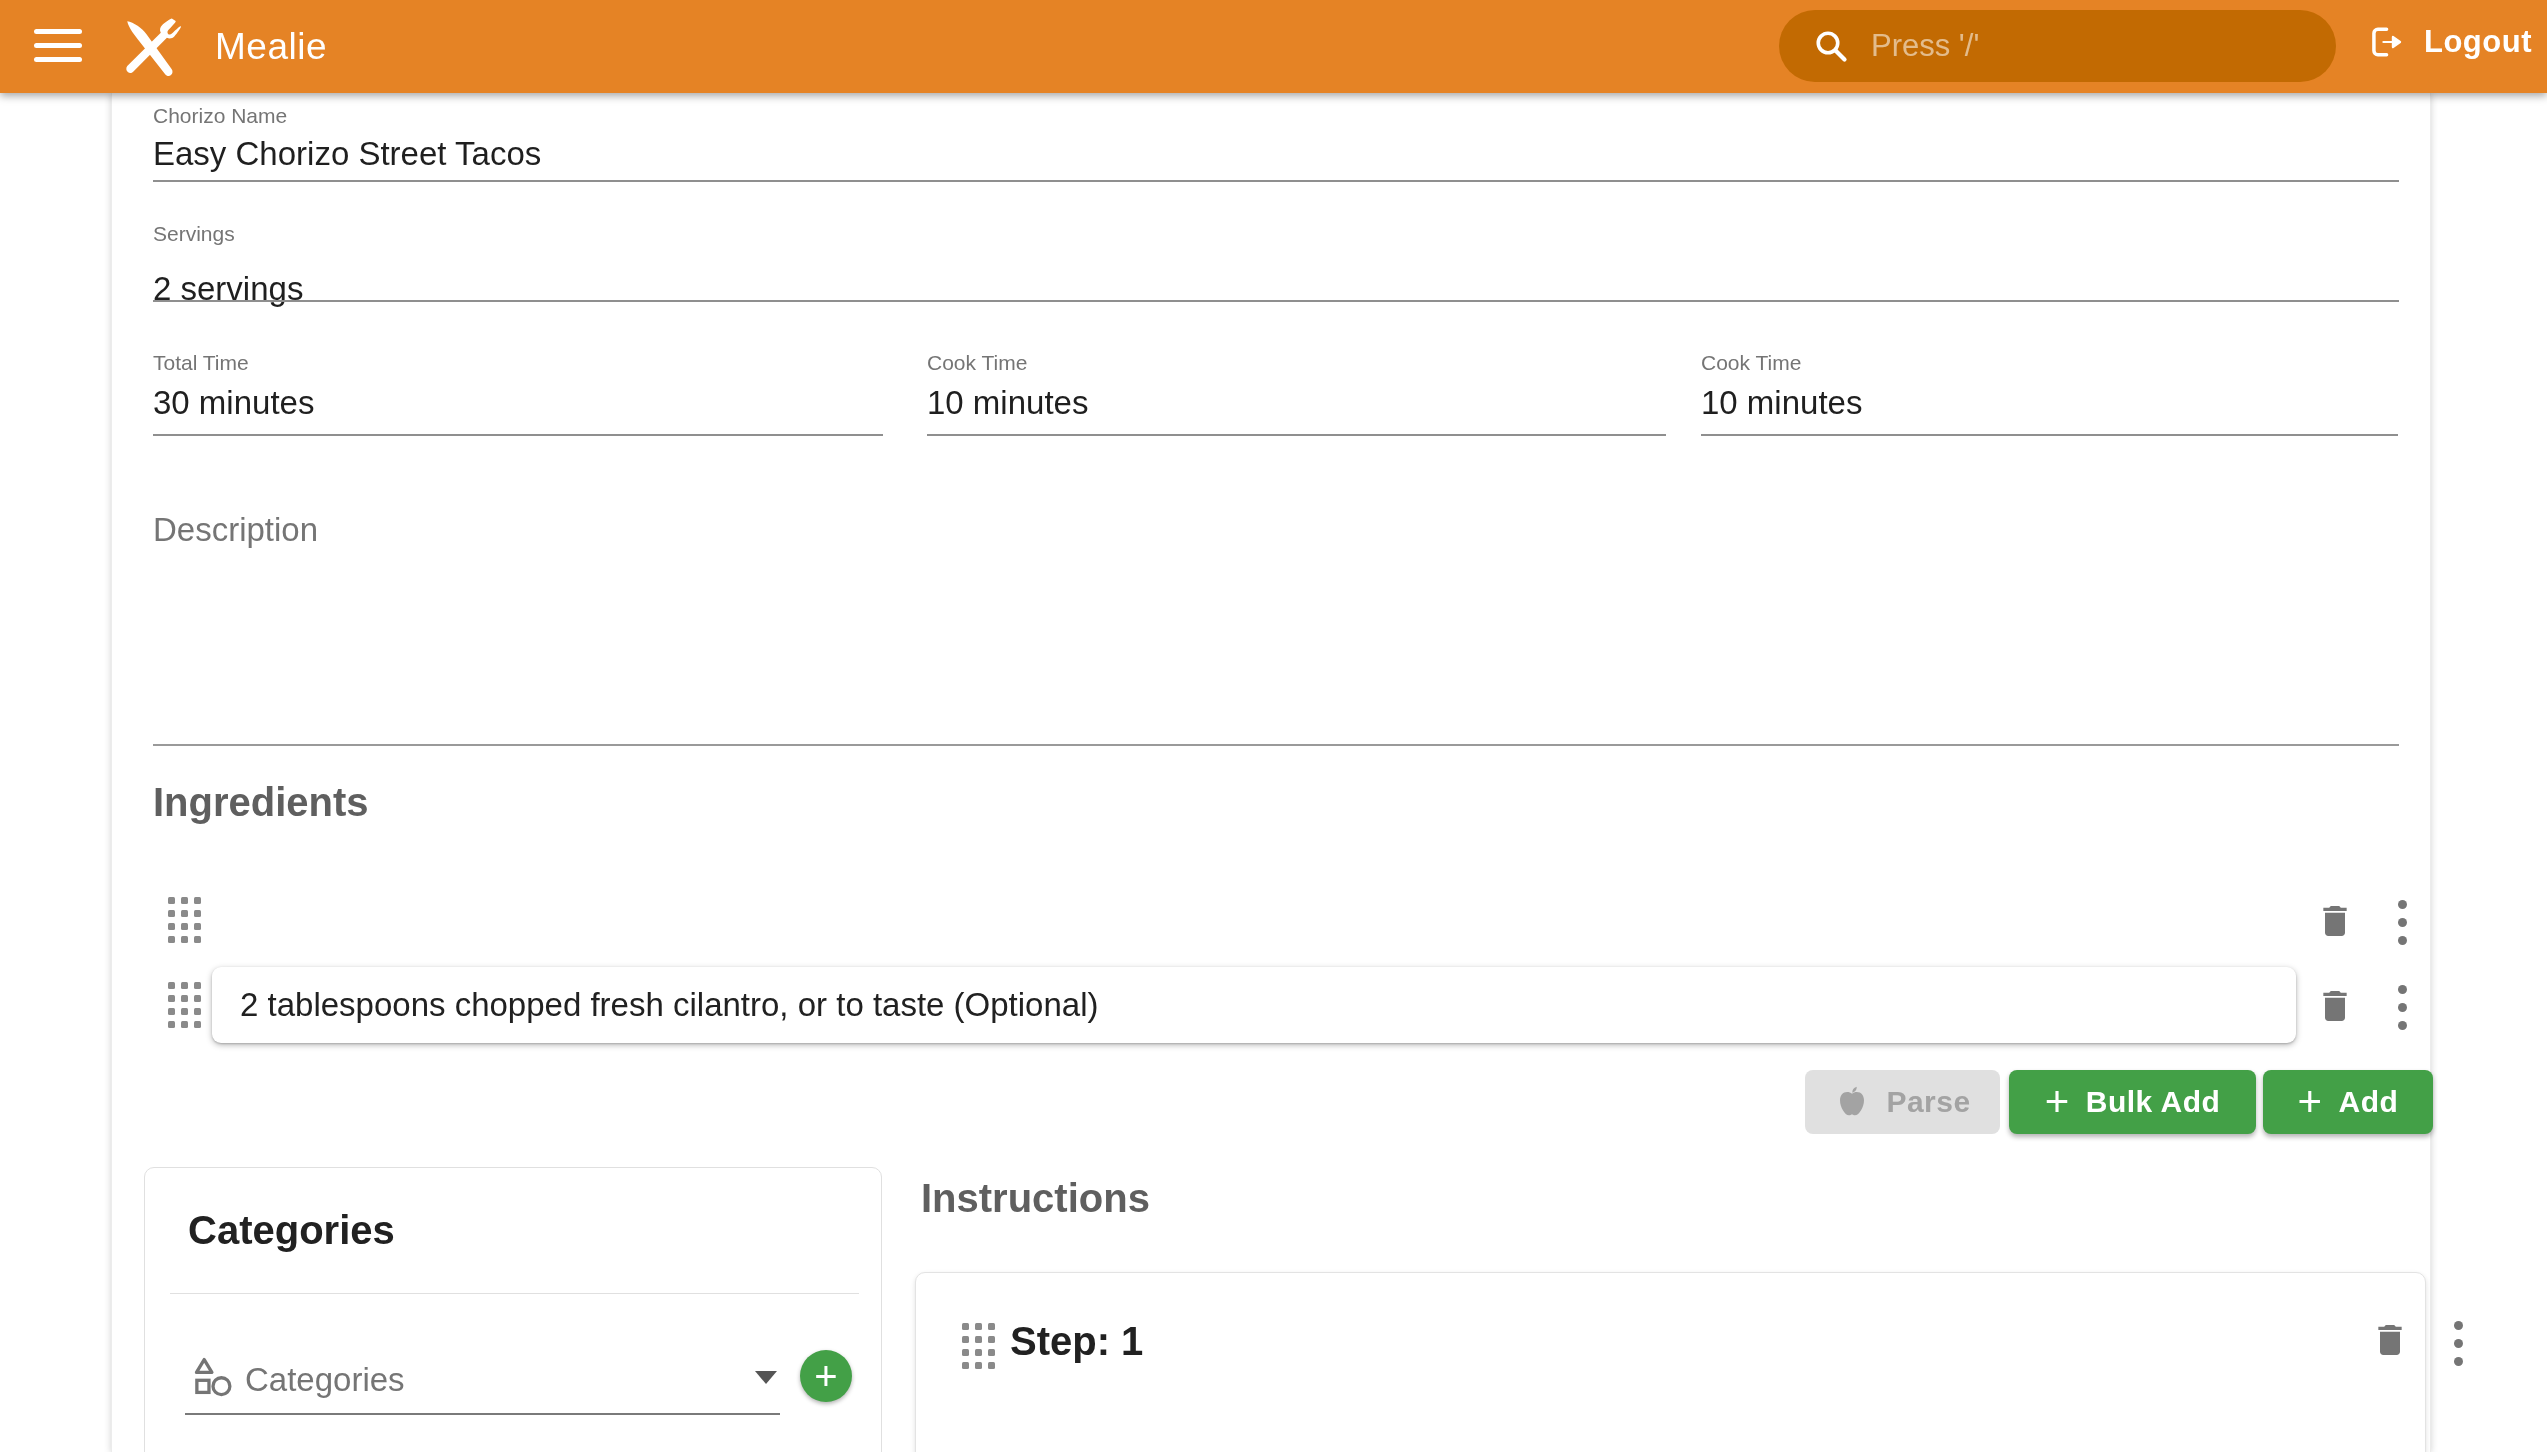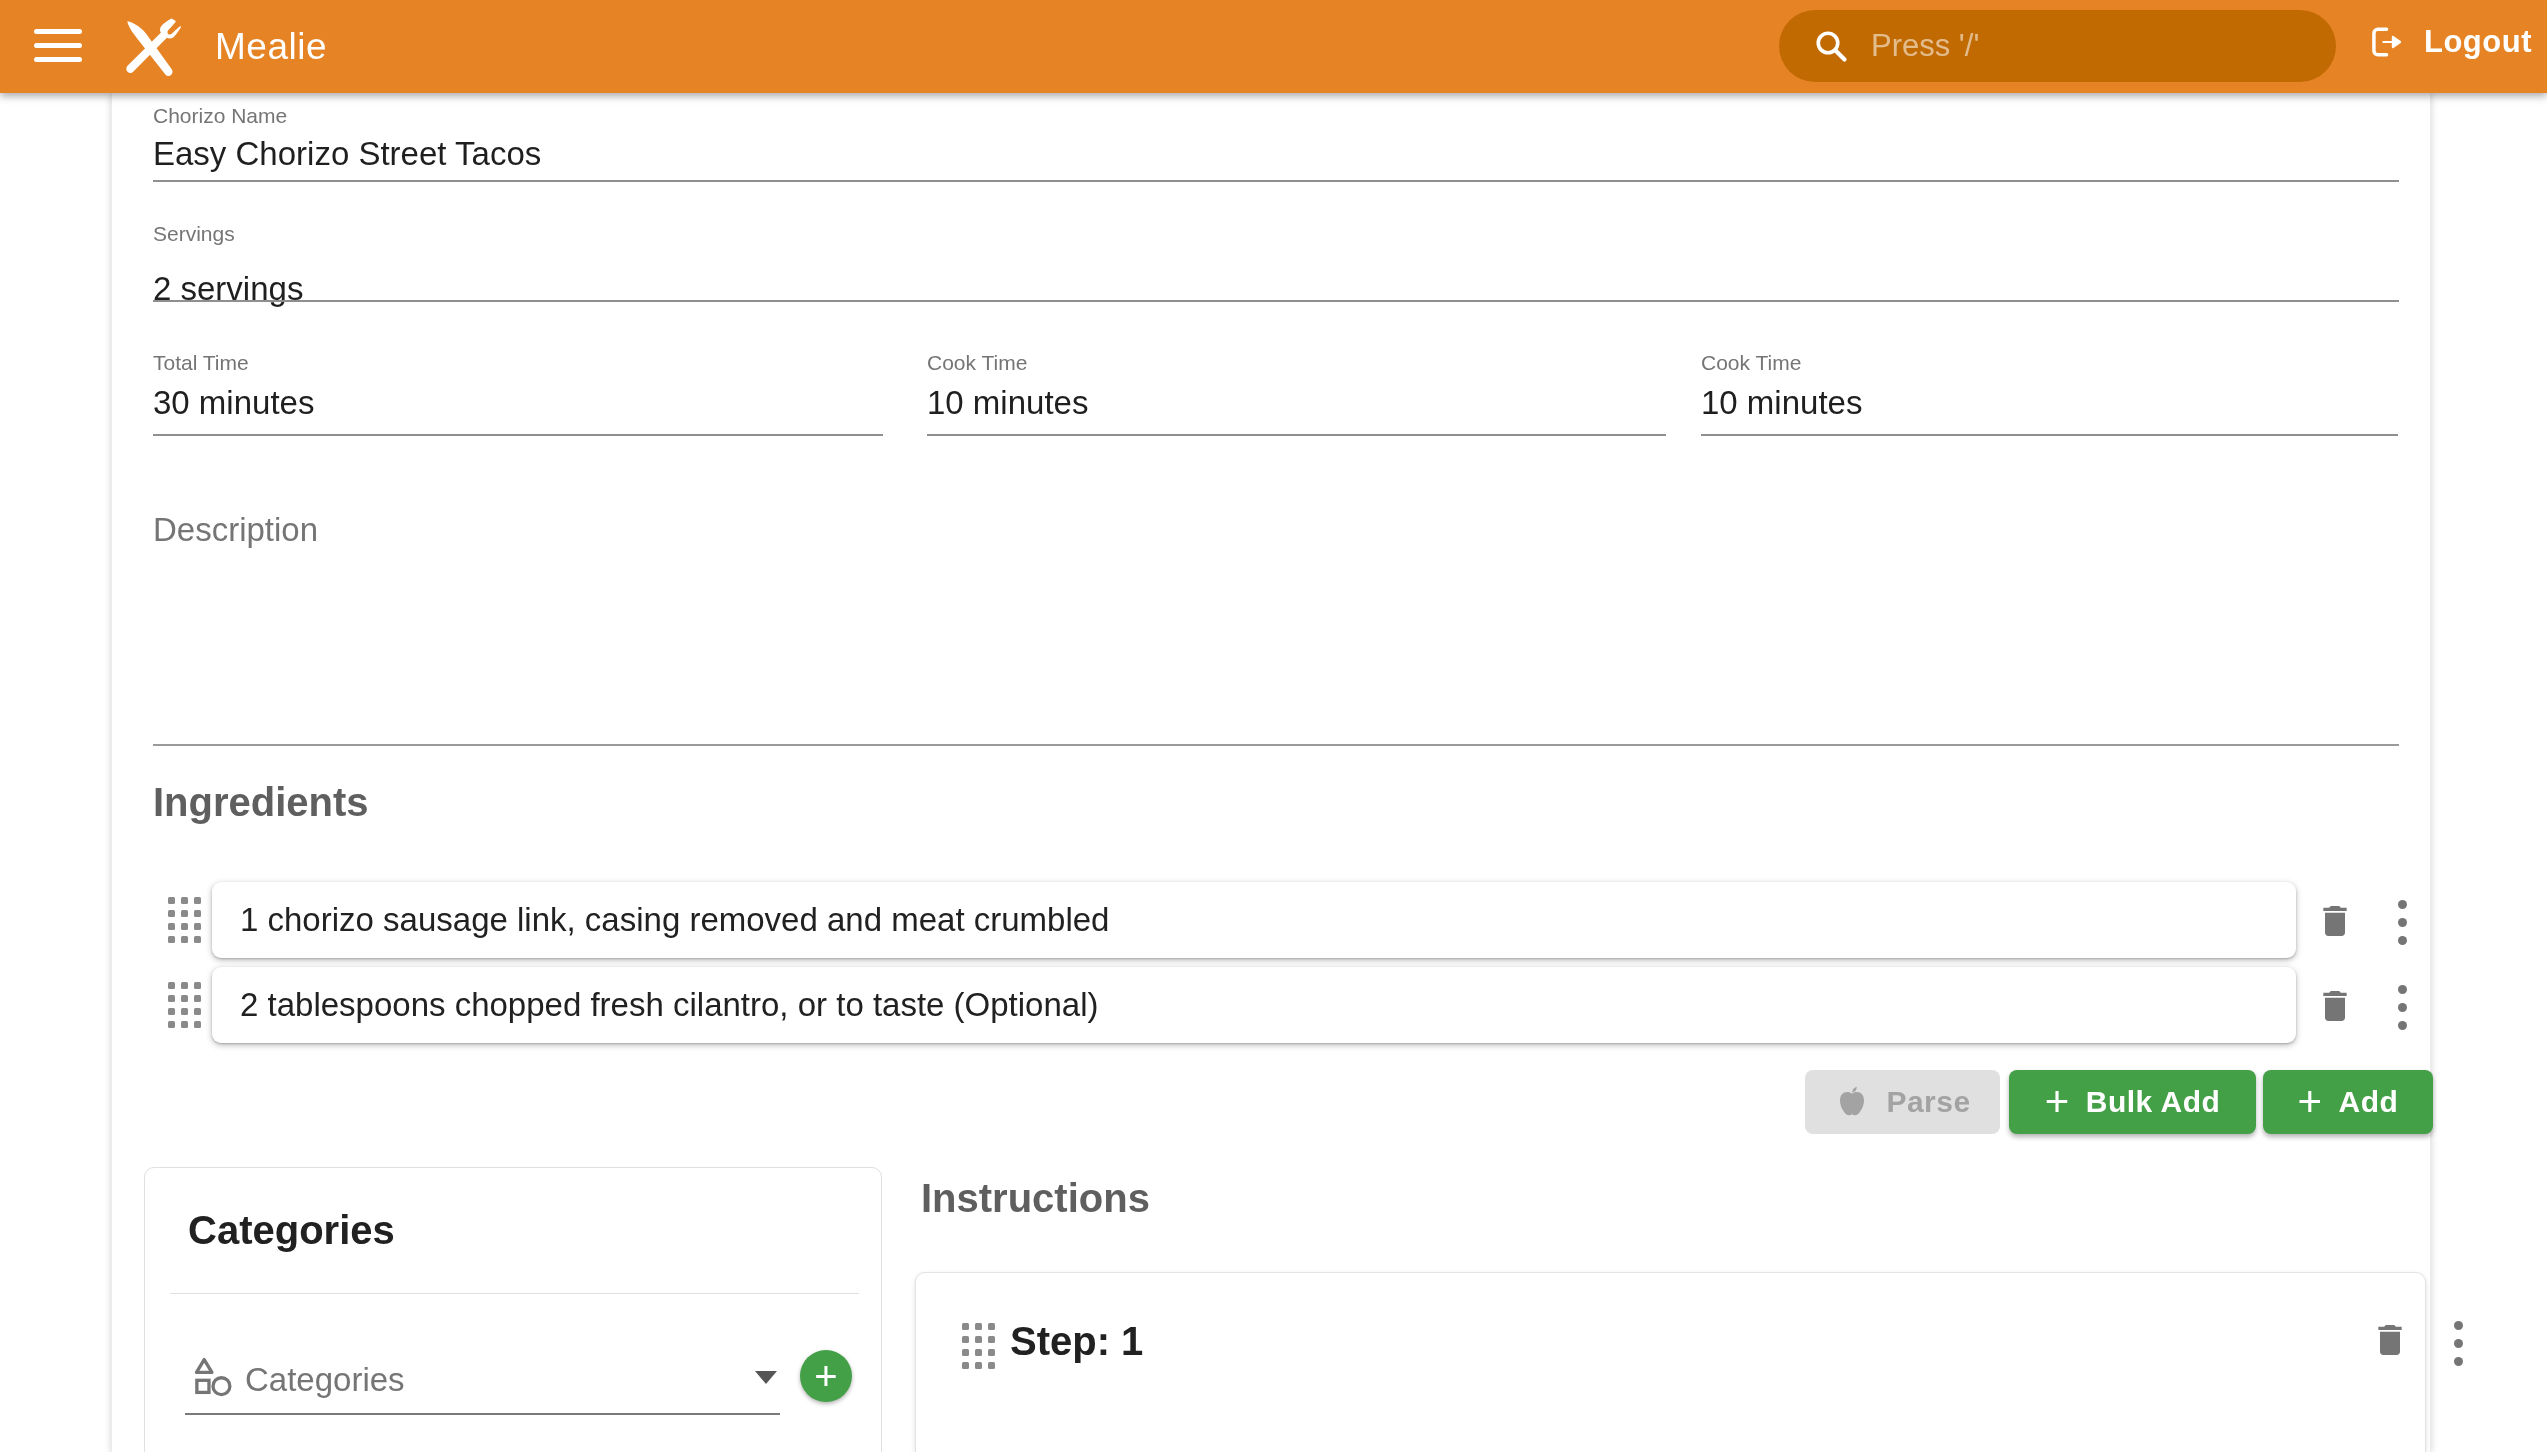--- a/index.html
+++ b/index.html
@@ -133,23 +133,20 @@
         <i></i>
         <i></i>
         <i></i>
         <i></i>
         <i></i>
         <i></i>
         <i></i>
         <i></i>
         <i></i>
     </div>
-    <div class="ing-card" style="left:100px;top:789px;width:2084px;height:76px;">
-      <span>1 chorizo sausage link, casing removed and meat crumbled</span>
-    </div>
     <div class="abs icon-btn" style="left:2200px;top:805px;width:46px;height:46px;">
       <svg width="40" height="40" viewBox="0 0 24 24">
         <path fill="#757575" d="M6 19c0 1.1.9 2 2 2h8c1.1 0 2-.9 2-2V7H6v12zM19 4h-3.5l-1-1h-5l-1 1H5v2h14V4z"></path>
       </svg>
     </div>
     <div class="abs kebab" style="left:2280px;top:801px;">
         <i></i>
         <i></i>
         <i></i>
       </div>

